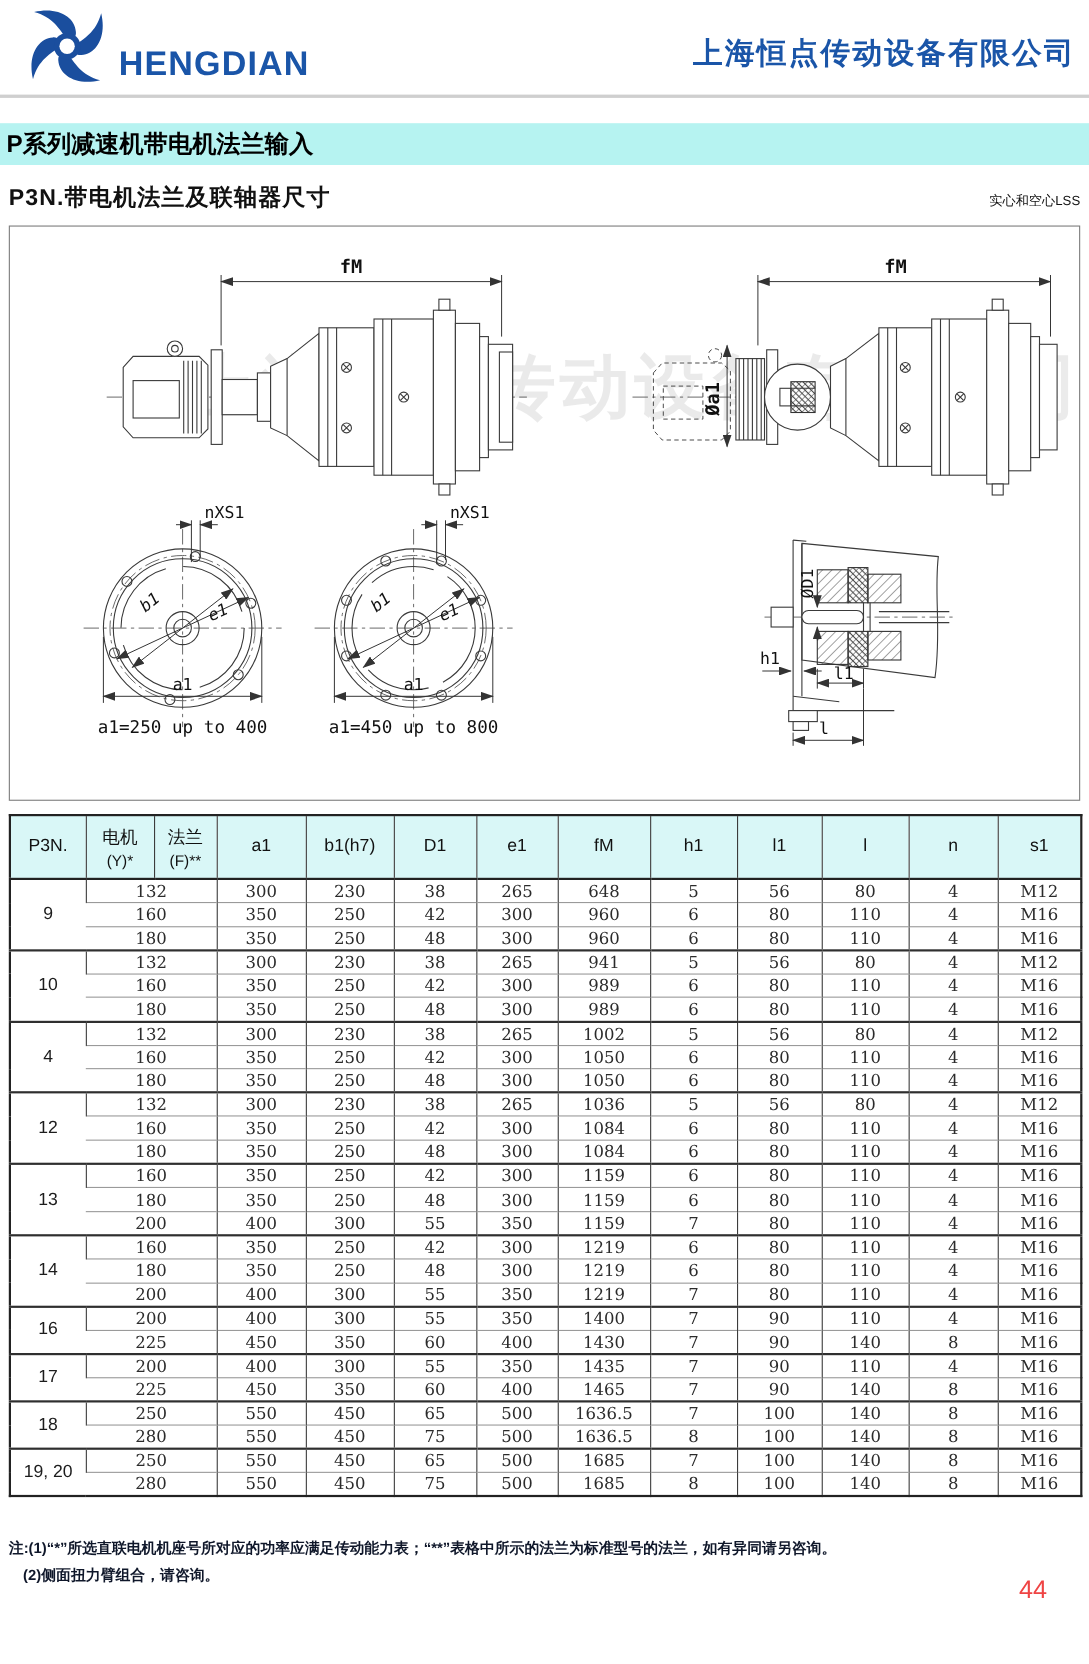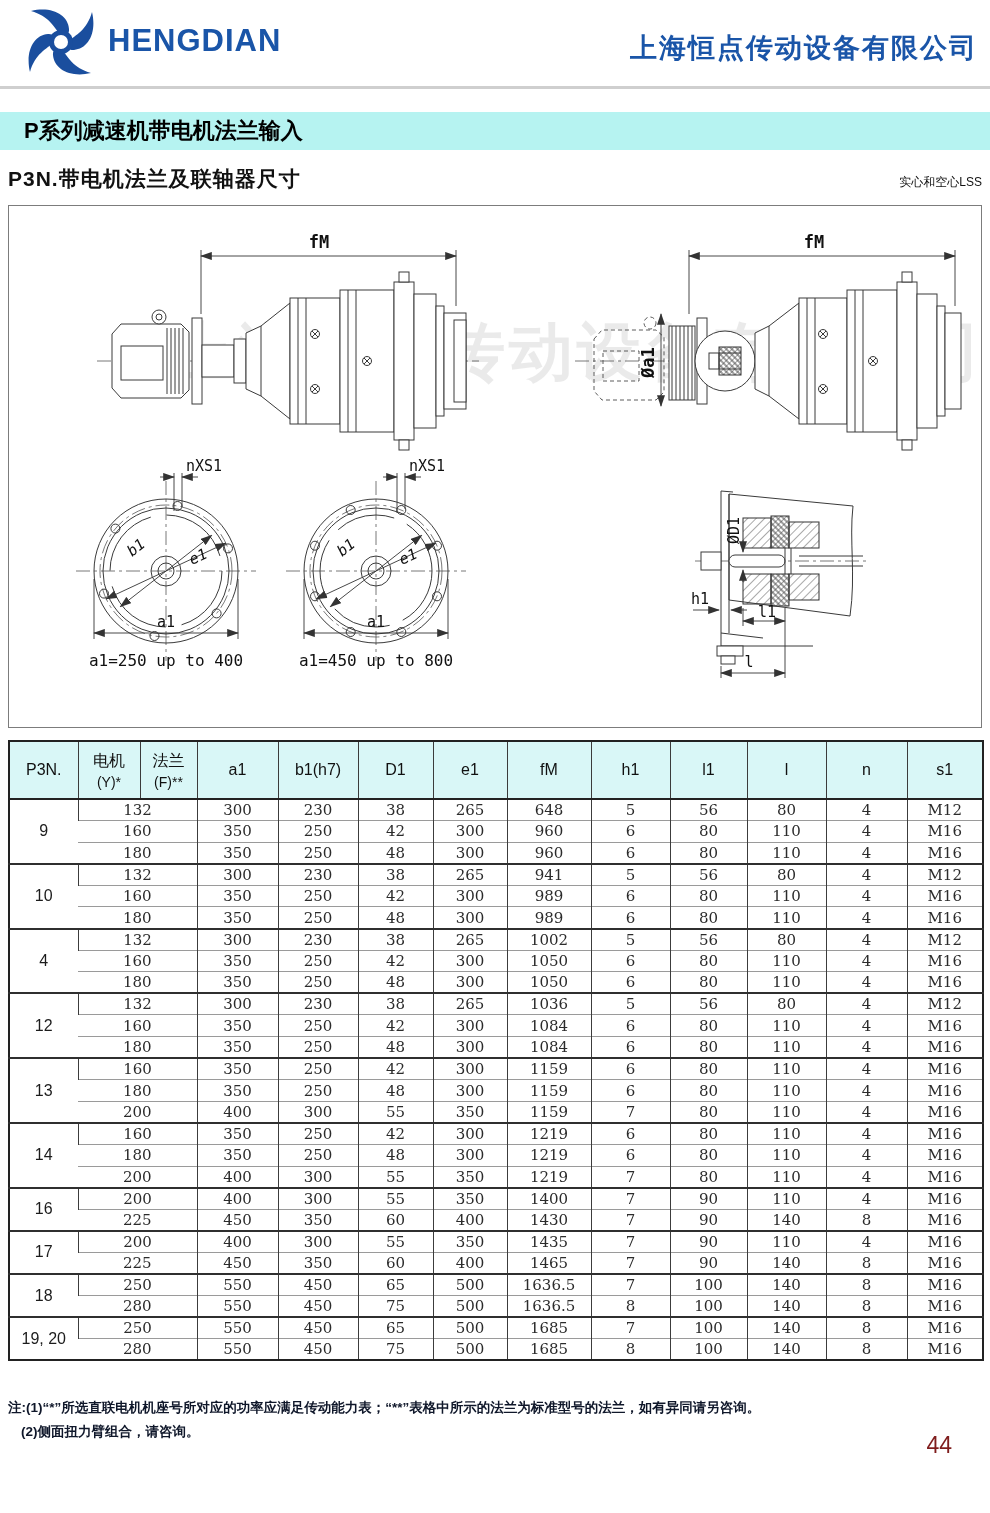--- a/index.html
+++ b/index.html
@@ -2,34 +2,34 @@
 <html><head>
 <meta charset="utf-8">
 <style>
   * { margin:0; padding:0; box-sizing:border-box; }
   html,body { width:990px; }
   body {
     position:relative; width:990px; height:1513px; background:#ffffff;
     font-family:"Liberation Sans", sans-serif; color:#111; overflow:hidden;
   }
   
-  .brand { position:absolute; left:28px; top:6px; display:flex; align-items:center; }
+  .brand { position:absolute; left:28px; top:6px; display:flex; align-items:flex-end; }
   .brand svg { display:block; }
   .brand-text {
     margin-left:14px; font-size:31px; font-weight:bold; letter-spacing:1px;
     color:#1a55a8; font-family:"Liberation Sans", sans-serif;
   }
   .company {
     position:absolute; right:12px; top:30px; font-size:27px; font-weight:bold;
     color:#1a55a8; font-family:"DejaVu Serif", serif; letter-spacing:2px;
   }
   .top-rule { position:absolute; left:0; top:86px; width:990px; height:3px; background:#cfcfcf; }
   .banner {
     position:absolute; left:0; top:112px; width:990px; height:38px;
-    background:#b6f3f1; line-height:38px; padding-left:24px;
+    background:#b6f3f1; line-height:38px; padding-left:6px;
     font-size:22px; font-weight:bold; color:#000;
   }
   .section-row { position:absolute; left:8px; top:165px; width:974px; height:28px; }
   .section-title { position:absolute; left:0; bottom:0; font-size:21px; font-weight:bold; letter-spacing:1px;text-align:center; }
   .section-right { position:absolute; right:0; bottom:2px; font-size:12px; font-weight:500; }
   
   .drawing-box {
     position:absolute; left:8px; top:205px; width:974px; height:523px;
     border:1px solid #7c7c7c; background:#fff;
   }
@@ -62,21 +62,21 @@
   }
   table.spec tbody td.model {
     font-family:"Liberation Sans", sans-serif; font-size:16px; color:#1c1c1c;
     background:#fff;
   }
   table.spec tbody tr.group-start td { border-top:2px solid #2f2f2f; }
   table.spec th:first-child, table.spec td:first-child { border-left:none; }
   
   .notes { position:absolute; left:8px; top:1396px; width:974px; font-size:13.5px; font-weight:600; line-height:1.8; color:#0f172a; }
   .notes .l2 { margin-left:13px; }
-  .pagenum { position:absolute; right:38px; top:1432px; font-size:23px; font-weight:500; color:#7f1d1d; }
+  .pagenum { position:absolute; right:38px; top:1432px; font-size:23px; font-weight:500; color:#ef4444; }
 </style>
 </head>
 <body>
 
 <div class="brand">
   <span>
     <svg width="66" height="70" viewBox="0 0 66 70">
       <g transform="translate(33,36)">
         <g fill="#1a4e9e">
           <path d="M0,-6 C-7,-15 -12,-26 -30,-31 C-9,-36 7,-27 8,-13 C8.5,-8 5,-6 0,-6 Z"></path>

